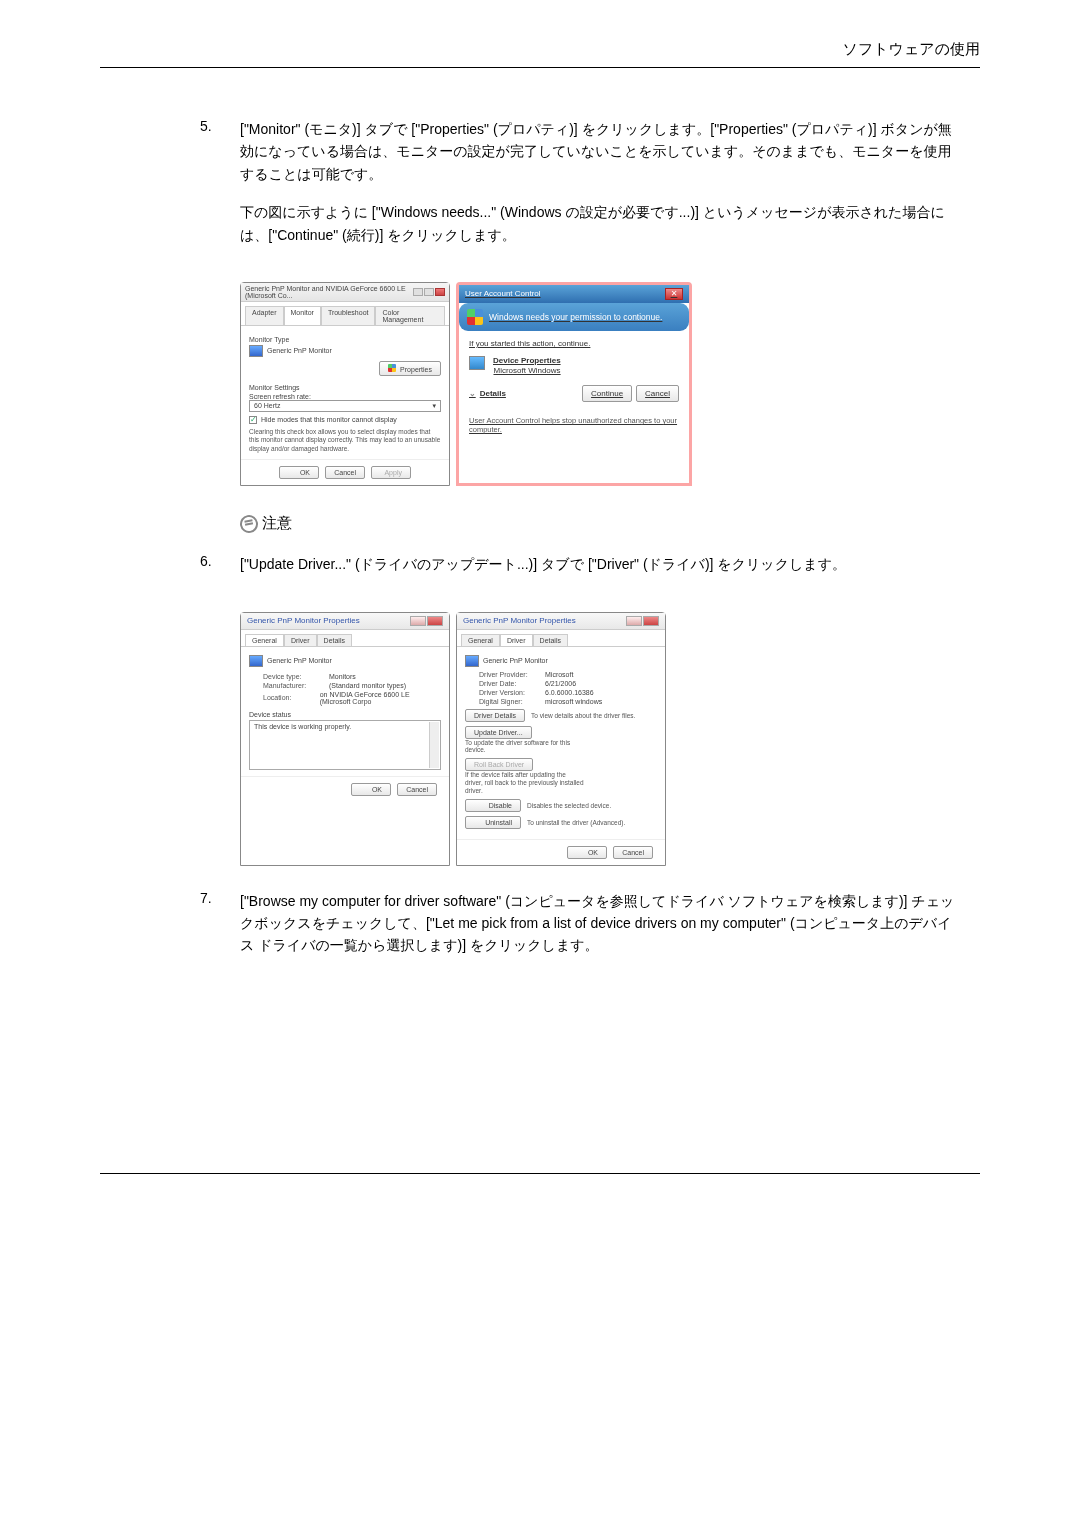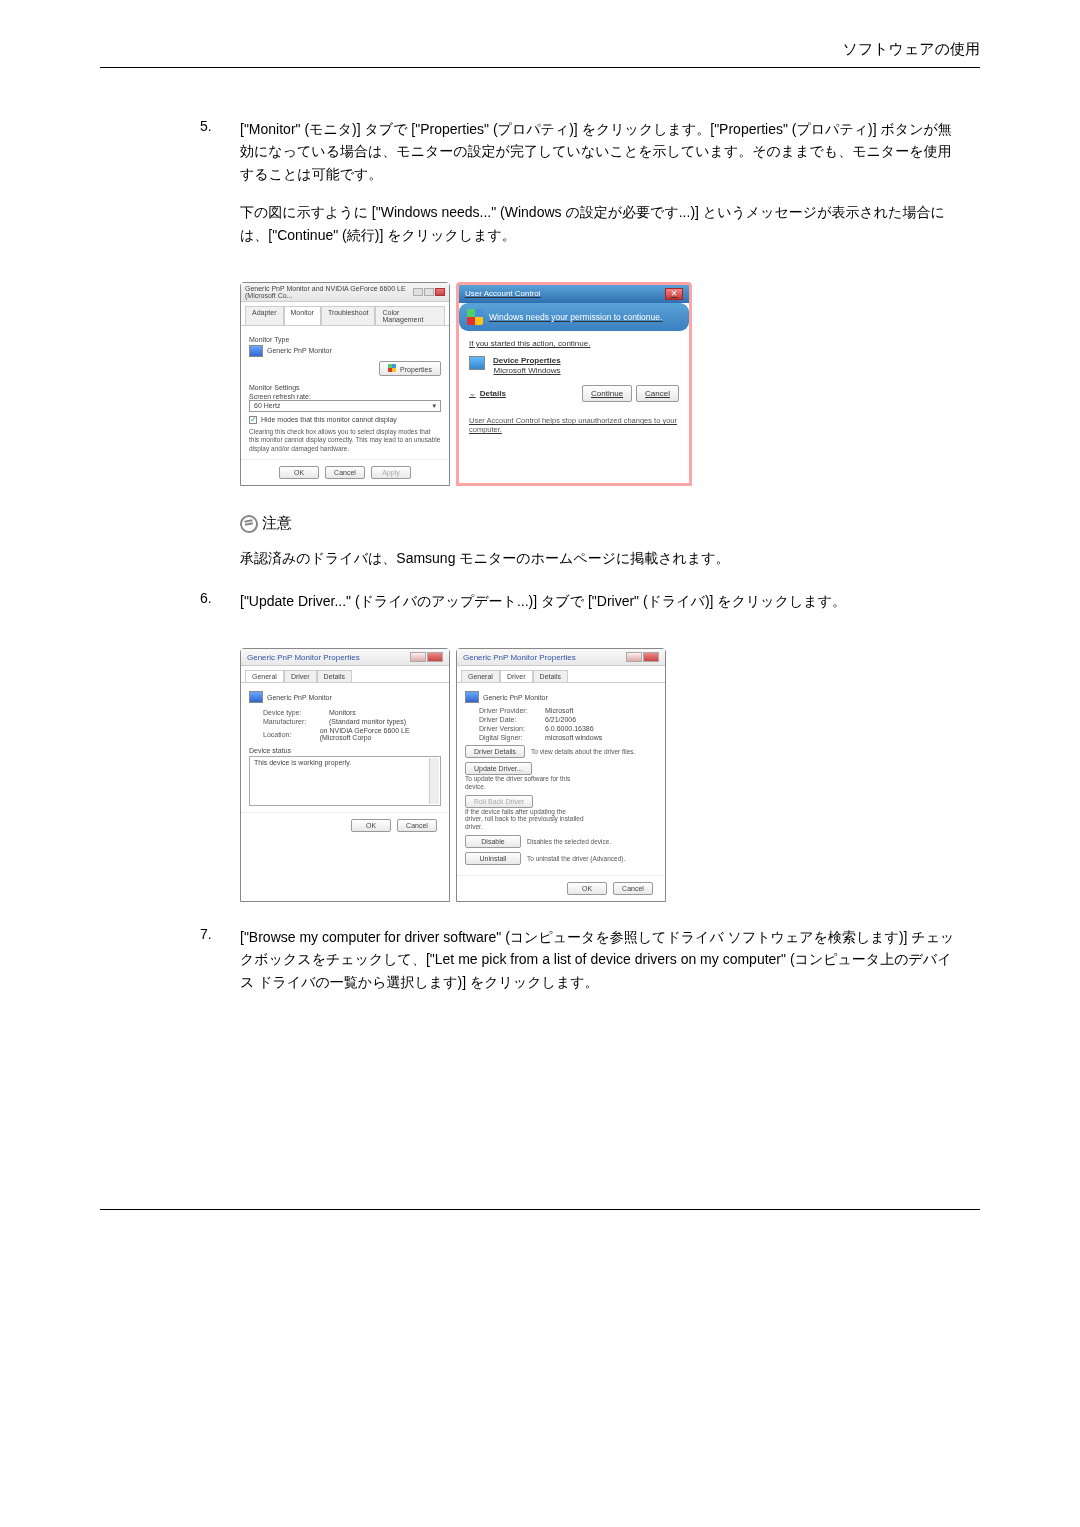--- a/index.html
+++ b/index.html
@@ -91,21 +91,21 @@
       width: 14px; height: 12px; background: linear-gradient(#6af,#36c);
       border: 1px solid #888;
     }
     .btn-small {
       display:inline-block;
       padding: 2px 8px;
       border: 1px solid #999;
       background: linear-gradient(#fff,#e8e8e8);
       border-radius: 2px;
       font-size: 7px;
-      text-align: center;
+      text-align: right;
     }
     .shield-sm { display:inline-block; width:8px; height:8px;
       background: conic-gradient(#4a90d9 0 25%, #fcc419 25% 50%, #e03131 50% 75%, #51cf66 75% 100%);
       border-radius:1px; margin-right:2px;
     }
     .dropdown-field {
       border: 1px solid #999; padding: 1px 4px; background:#fff;
       display:flex; justify-content:space-between; align-items:center;
     }
     .checkbox-row { display:flex; align-items:flex-start; gap:4px; margin:4px 0; }
@@ -307,21 +307,20 @@
       <div class="uac-footer-note">User Account Control helps stop unauthorized changes to your computer.</div>
     </div>
 
   </div>
 
   <div class="note-section">
     <div class="note-label">
       <span class="note-icon"></span>
       <span>注意</span>
     </div>
-    <p style="line-height:1.6;">承認済みのドライバは、Samsung モニターのホームページに掲載されます。</p>
   </div>
 
   <div class="step">
     <div class="step-num">6.</div>
     <div class="step-body">
       <p>["Update Driver..." (ドライバのアップデート...)] タブで ["Driver" (ドライバ)] をクリックします。</p>
     </div>
   </div>
 
   <div class="images-row">

